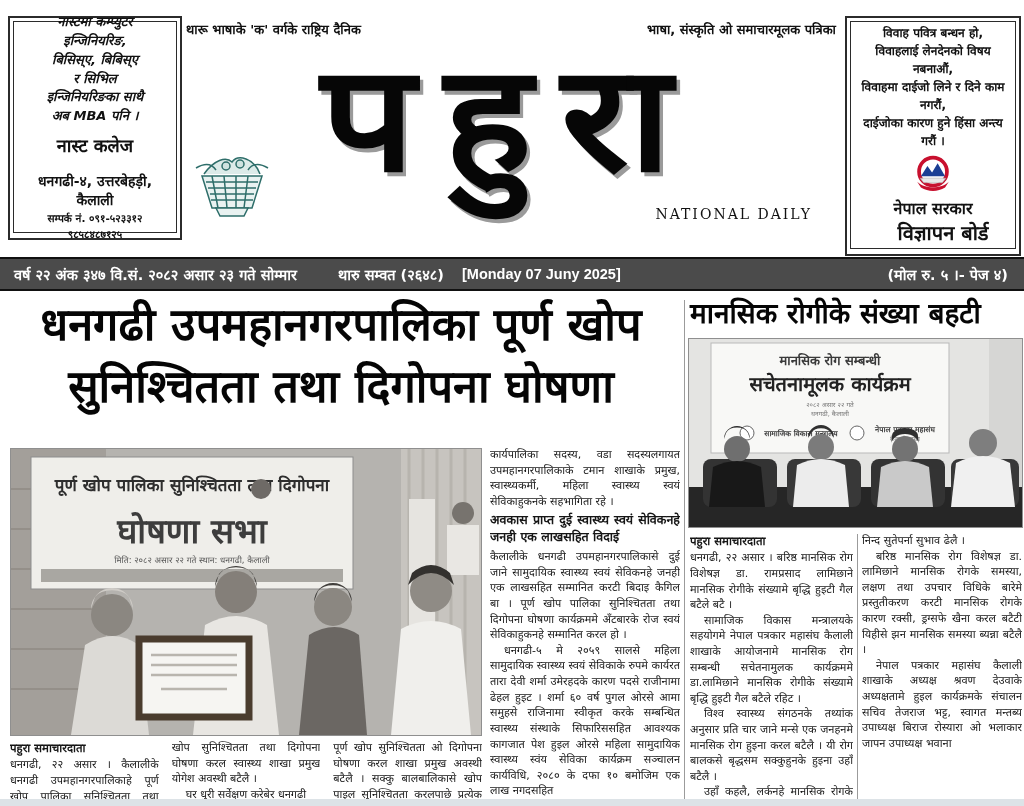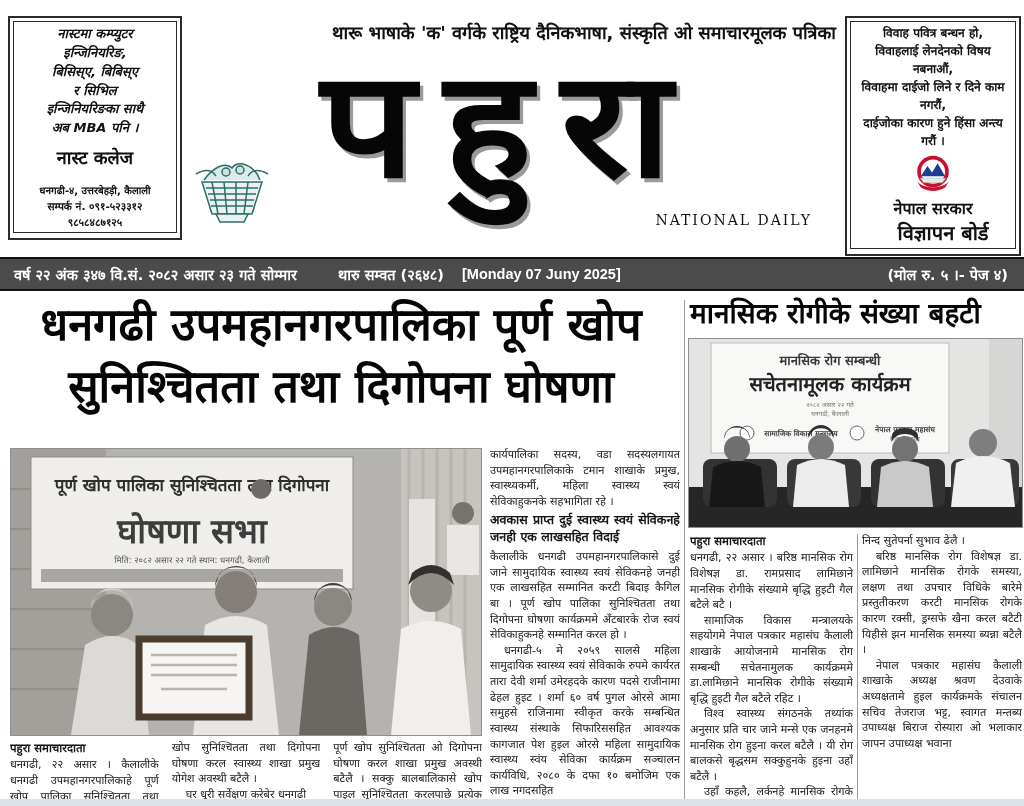--- a/index.html
+++ b/index.html
@@ -8,31 +8,31 @@
   .page{position:absolute;left:0;top:0;width:1024px;height:806px;background:#fff;}
 
   
   .adbox{position:absolute;border:2px solid #2b2b2b;background:#fff;}
   .adbox .inner{border:1px solid #2b2b2b;margin:3px;height:calc(100% - 8px);
                 display:flex;flex-direction:column;align-items:center;justify-content:center;
                 text-align:center;padding:2px 4px;box-sizing:border-box;}
   .left-ad{left:8px;top:16px;width:170px;height:220px;}
   .left-ad .adline{font-style:italic;font-weight:bold;font-size:13px;line-height:1.45;color:#111;}
   .left-ad .college{font-size:18px;font-weight:bold;margin-top:7px;}
-  .left-ad .addr{font-size:10px;font-weight:bold;margin-top:14px;}
+  .left-ad .addr{font-size:14px;font-weight:bold;margin-top:14px;}
   .left-ad .tel{font-size:10.5px;font-weight:bold;margin-top:2px;}
 
   .right-ad{left:845px;top:16px;width:172px;height:236px;}
   .right-ad .adline{font-weight:bold;font-size:12px;line-height:1.5;color:#111;}
   .right-ad .org{font-size:16px;font-weight:bold;margin-top:4px;}
   .right-ad .board{font-size:20px;font-weight:bold;padding-left:20px;}
 
   
   .masthead{position:absolute;left:182px;top:14px;width:658px;height:238px;}
-  .taglines{display:flex;justify-content:flex-end;font-weight:bold;font-size:18px;padding:6px 4px 0 4px;}
+  .taglines{display:flex;justify-content:space-between;font-weight:bold;font-size:13px;padding:6px 4px 0 4px;}
   .nameplate{position:relative;text-align:center;margin-top:-6px;height:192px;}
   .nameplate .big{font-size:148px;font-weight:bold;line-height:1.18;color:#060606;
                   letter-spacing:26px;display:inline-block;transform:scaleX(1.12);transform-origin:center;
                   text-shadow:3px 4px 0 #9a9a9a, -1px -1px 0 #fff;}
   .latin{position:absolute;right:28px;bottom:2px;text-align:center;}
   .latin .pahura{font-weight:bold;font-size:21px;letter-spacing:5px;}
   .latin .daily{font-family:"DejaVu Serif","Liberation Serif",serif;font-size:14px;letter-spacing:2px;margin-top:3px;}
   .basket{position:absolute;left:4px;bottom:6px;}
 
   

